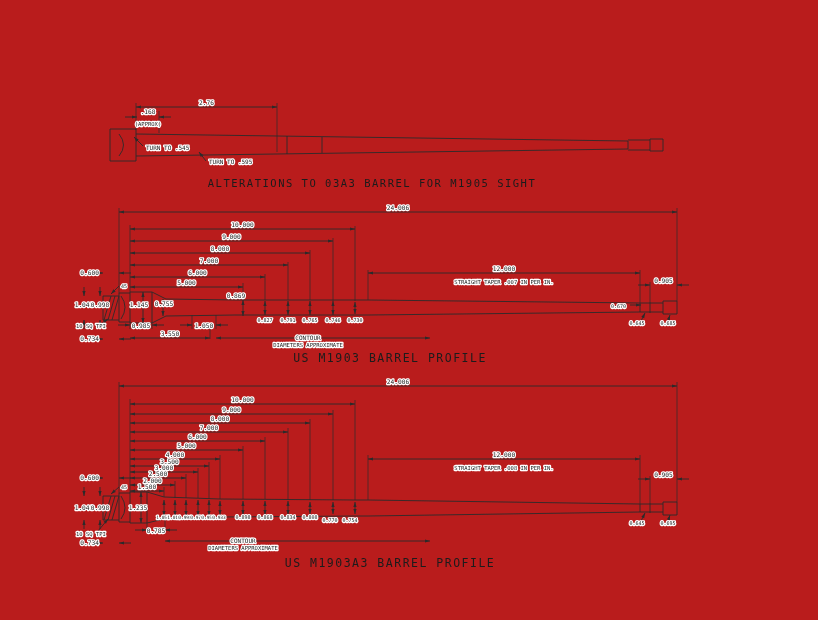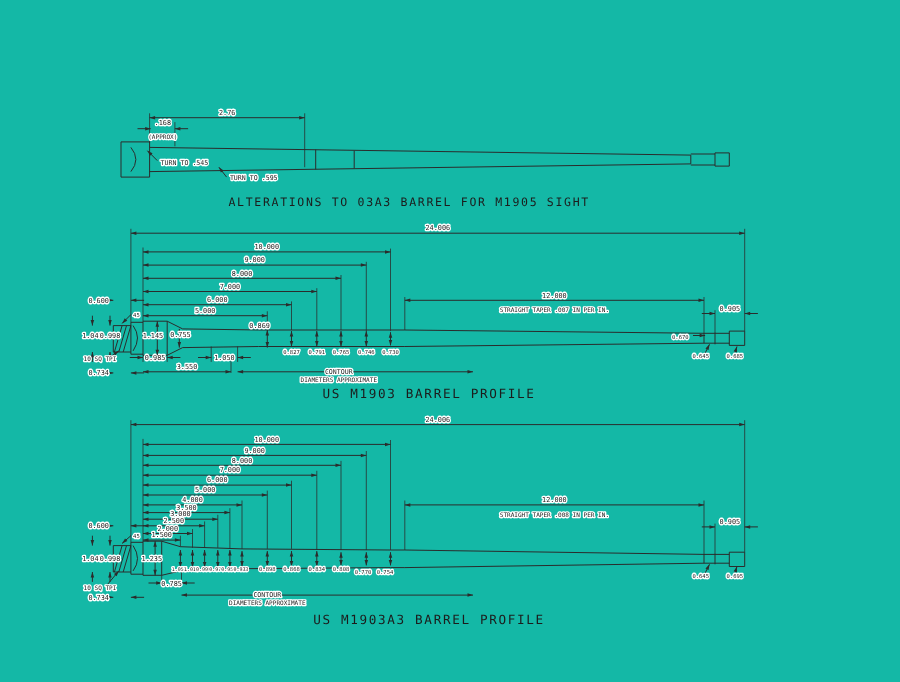--- a/index.html
+++ b/index.html
@@ -1,17 +1,17 @@
 <!DOCTYPE html>
 <html><head>
 <meta charset="utf-8">
 <style>
   html,body{margin:0;padding:0;background:#ffffff;}
   .sheet{
-    position:relative;width:818px;height:620px;background:#14b8a6;
+    position:relative;width:818px;height:620px;background:#b91c1c;
     font-family:"DejaVu Sans Mono", monospace;overflow:hidden;
   }
   svg text{
     font-family:"DejaVu Sans Mono", monospace;
     fill:#1c1c1c;
     paint-order:stroke;
     stroke:#ffffff;
     stroke-width:2.4px;
     stroke-linejoin:round;
   }

